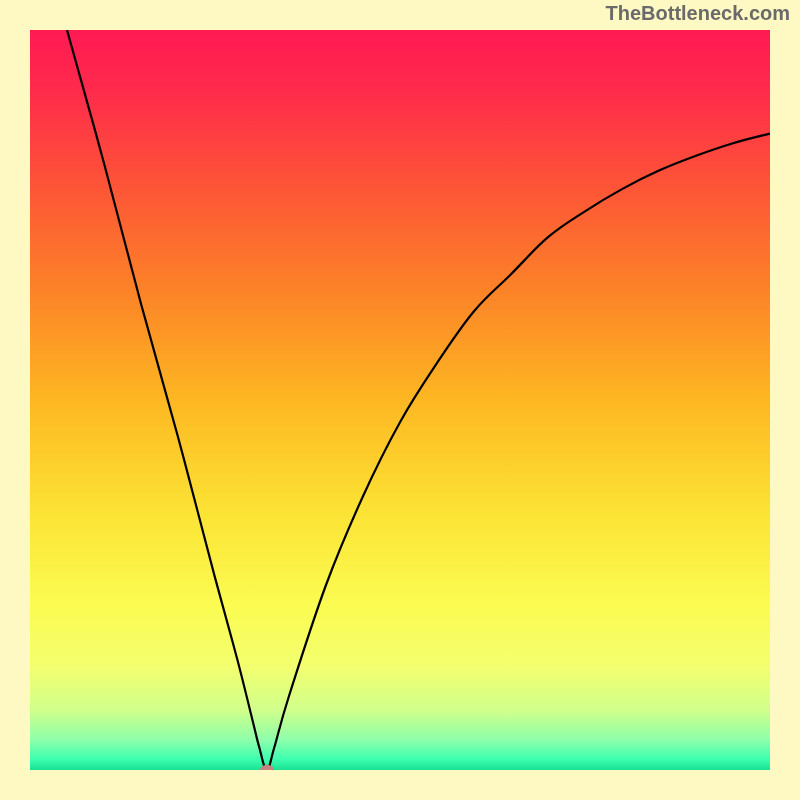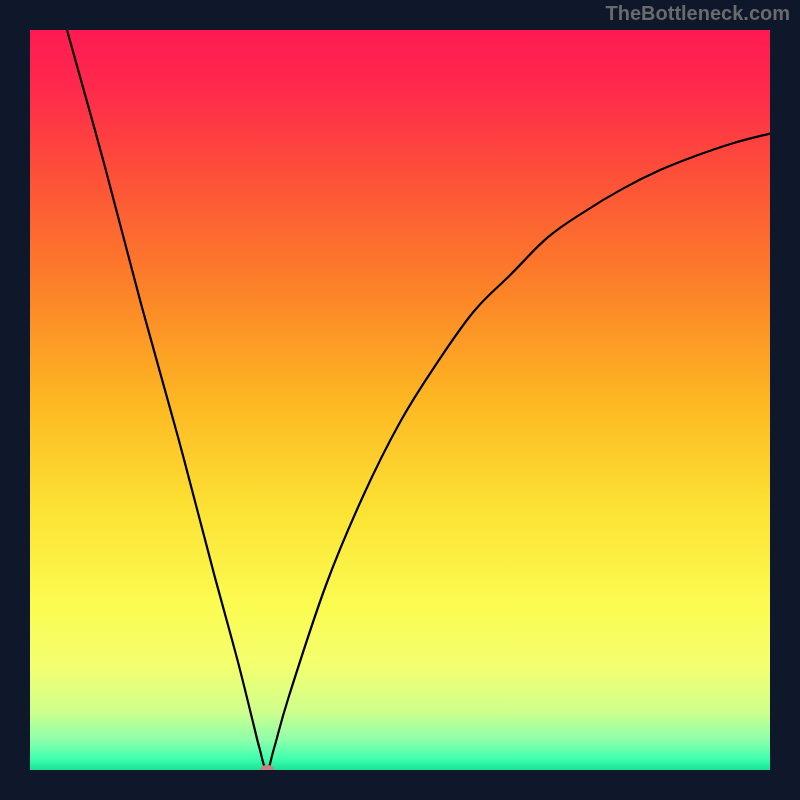--- a/index.html
+++ b/index.html
@@ -1,20 +1,20 @@
 <!DOCTYPE html>
 <html><head>
 <meta charset="utf-8">
 <style>
   * { margin: 0; padding: 0; box-sizing: border-box; }
   html, body { width: 800px; height: 800px; overflow: hidden; background: #000; }
   .container {
     width: 800px;
     height: 800px;
-    background: #0f172a;
+    background: #fef9c3;
     position: relative;
   }
   .watermark {
     position: absolute;
     top: 2px;
     right: 10px;
     font-family: Arial, Helvetica, sans-serif;
     font-size: 20px;
     font-weight: bold;
     color: #6a6a6a;

